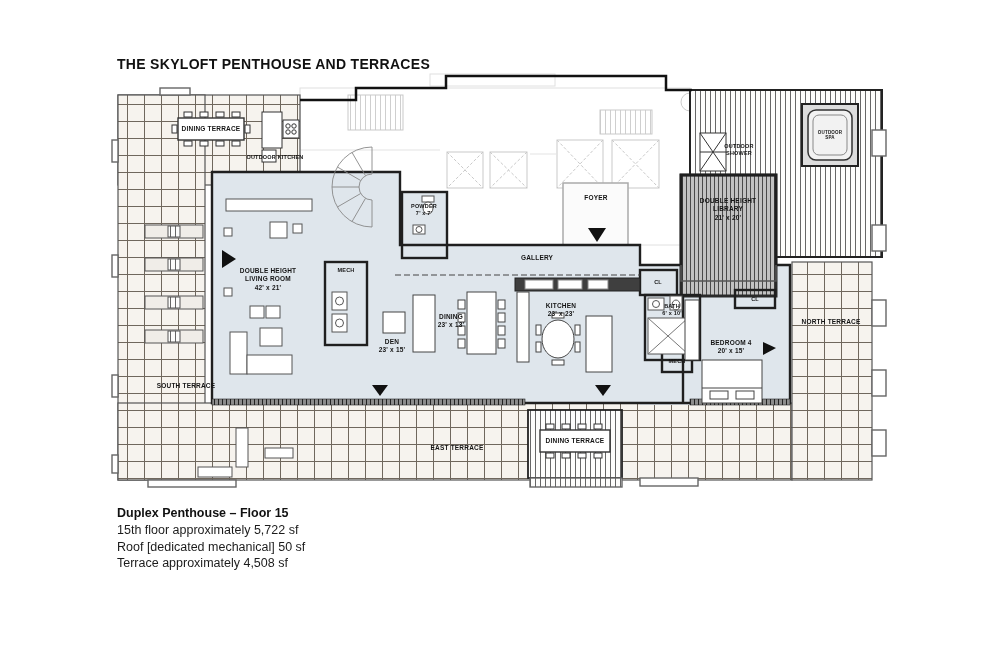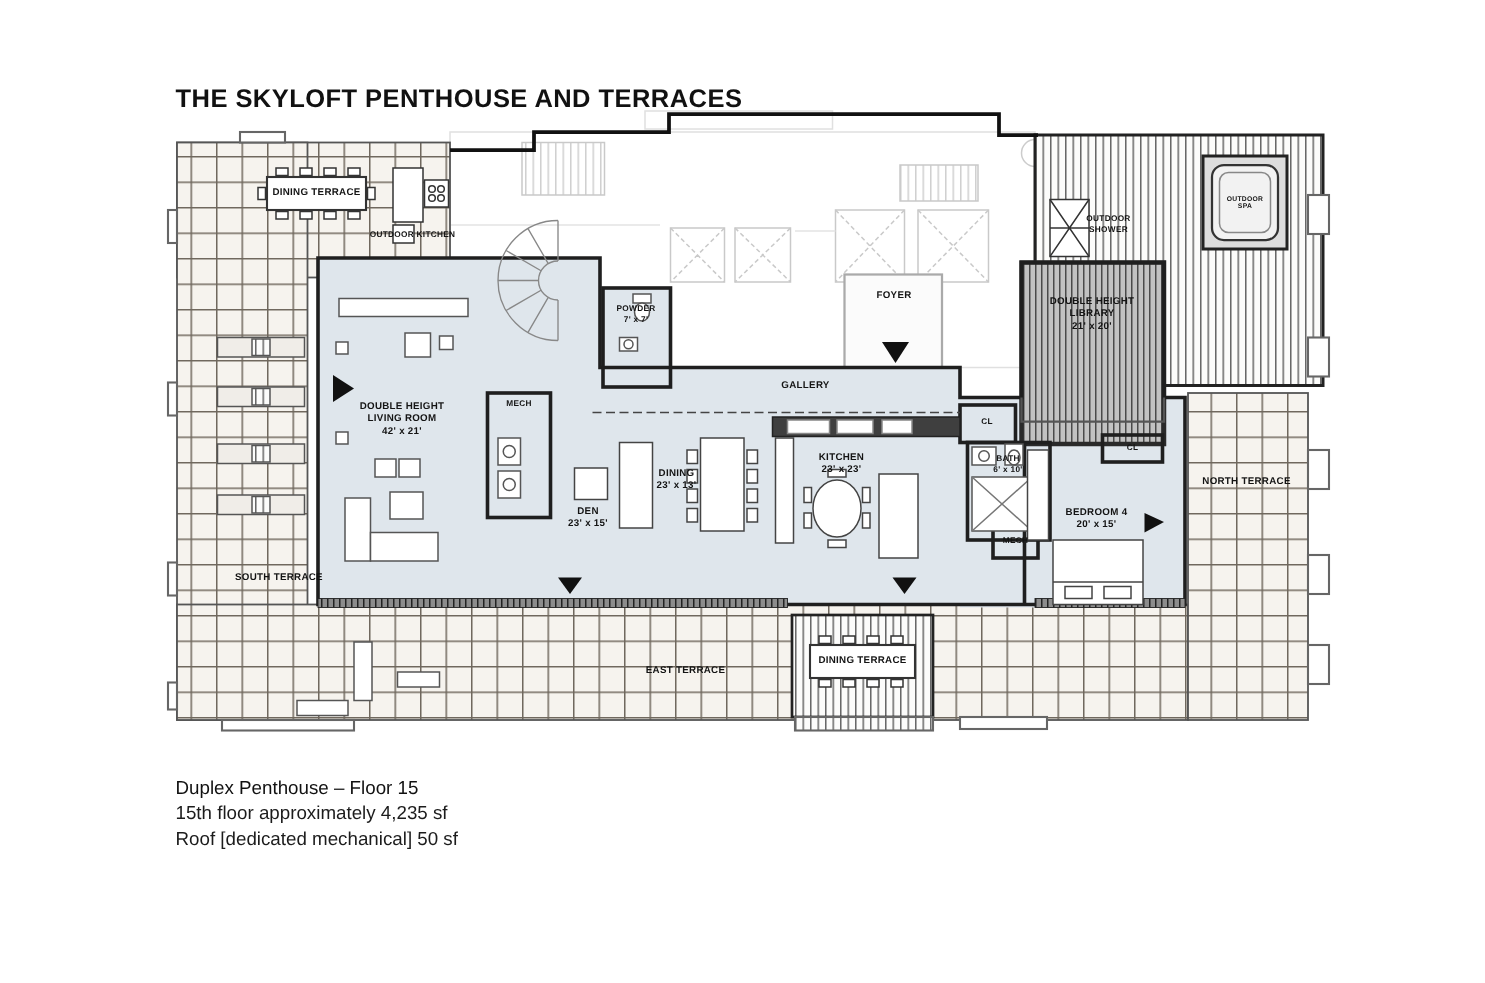--- a/index.html
+++ b/index.html
@@ -1,28 +1,28 @@
 <!DOCTYPE html>
 <html><head>
 <meta charset="utf-8">
 <style>
   html,body{margin:0;padding:0;background:#fff;}
   body{width:990px;height:655px;position:relative;overflow:hidden;
        font-family:"Liberation Sans",sans-serif;color:#111;}
-  .page-title{position:absolute;left:117px;top:56px;font-size:17px;font-weight:bold;
+  .page-title{position:absolute;left:117px;top:56px;font-size:14px;font-weight:bold;
               letter-spacing:.3px;color:#111;}
   .plan{position:absolute;left:110px;top:70px;width:780px;height:420px;}
   .plan svg{position:absolute;left:0;top:0;}
   .lbl{position:absolute;transform:translate(-50%,-50%);font-size:6.5px;font-weight:bold;
        line-height:1.3;text-align:center;color:#141414;white-space:pre-line;
        letter-spacing:.2px;pointer-events:none;}
   .lbl.vsm{font-size:5.5px;line-height:1.2;}
   .lbl.tiny{font-size:4.5px;line-height:1.15;}
   .footer{position:absolute;left:117px;top:506px;width:330px;}
-  .footer .head{font-size:12.5px;font-weight:normal;margin:12px 0 2px 0;color:#111;}
+  .footer .head{font-size:12.5px;font-weight:bold;margin:0 0 2px 0;color:#111;}
   .footer .line{font-size:12.5px;line-height:16.5px;color:#1c1c1c;}
 </style>
 </head>
 <body>
 
 <div class="page-title">THE SKYLOFT PENTHOUSE AND TERRACES</div>
 
 <div class="plan">
   <svg width="780" height="420" viewBox="0 0 780 420">
     <defs>
@@ -320,15 +320,16 @@
   <div class="lbl vsm" style="left:567px;top:291px">MECH</div>
   <div class="lbl" style="left:621px;top:277px">BEDROOM 4
 20' x 15'</div>
   <div class="lbl" style="left:721px;top:252px">NORTH TERRACE</div>
   <div class="lbl" style="left:347px;top:378px">EAST TERRACE</div>
   <div class="lbl" style="left:465px;top:371px">DINING TERRACE</div>
 </div>
 
 <div class="footer">
   <div class="head">Duplex Penthouse – Floor 15</div>
-  <div class="line">15th floor approximately 4,235 sf</div>
+  <div class="line">15th floor approximately 5,722 sf</div>
   <div class="line">Roof [dedicated mechanical] 50 sf</div>
+  <div class="line">Terrace approximately 4,508 sf</div>
 </div>
 
 </body></html>

